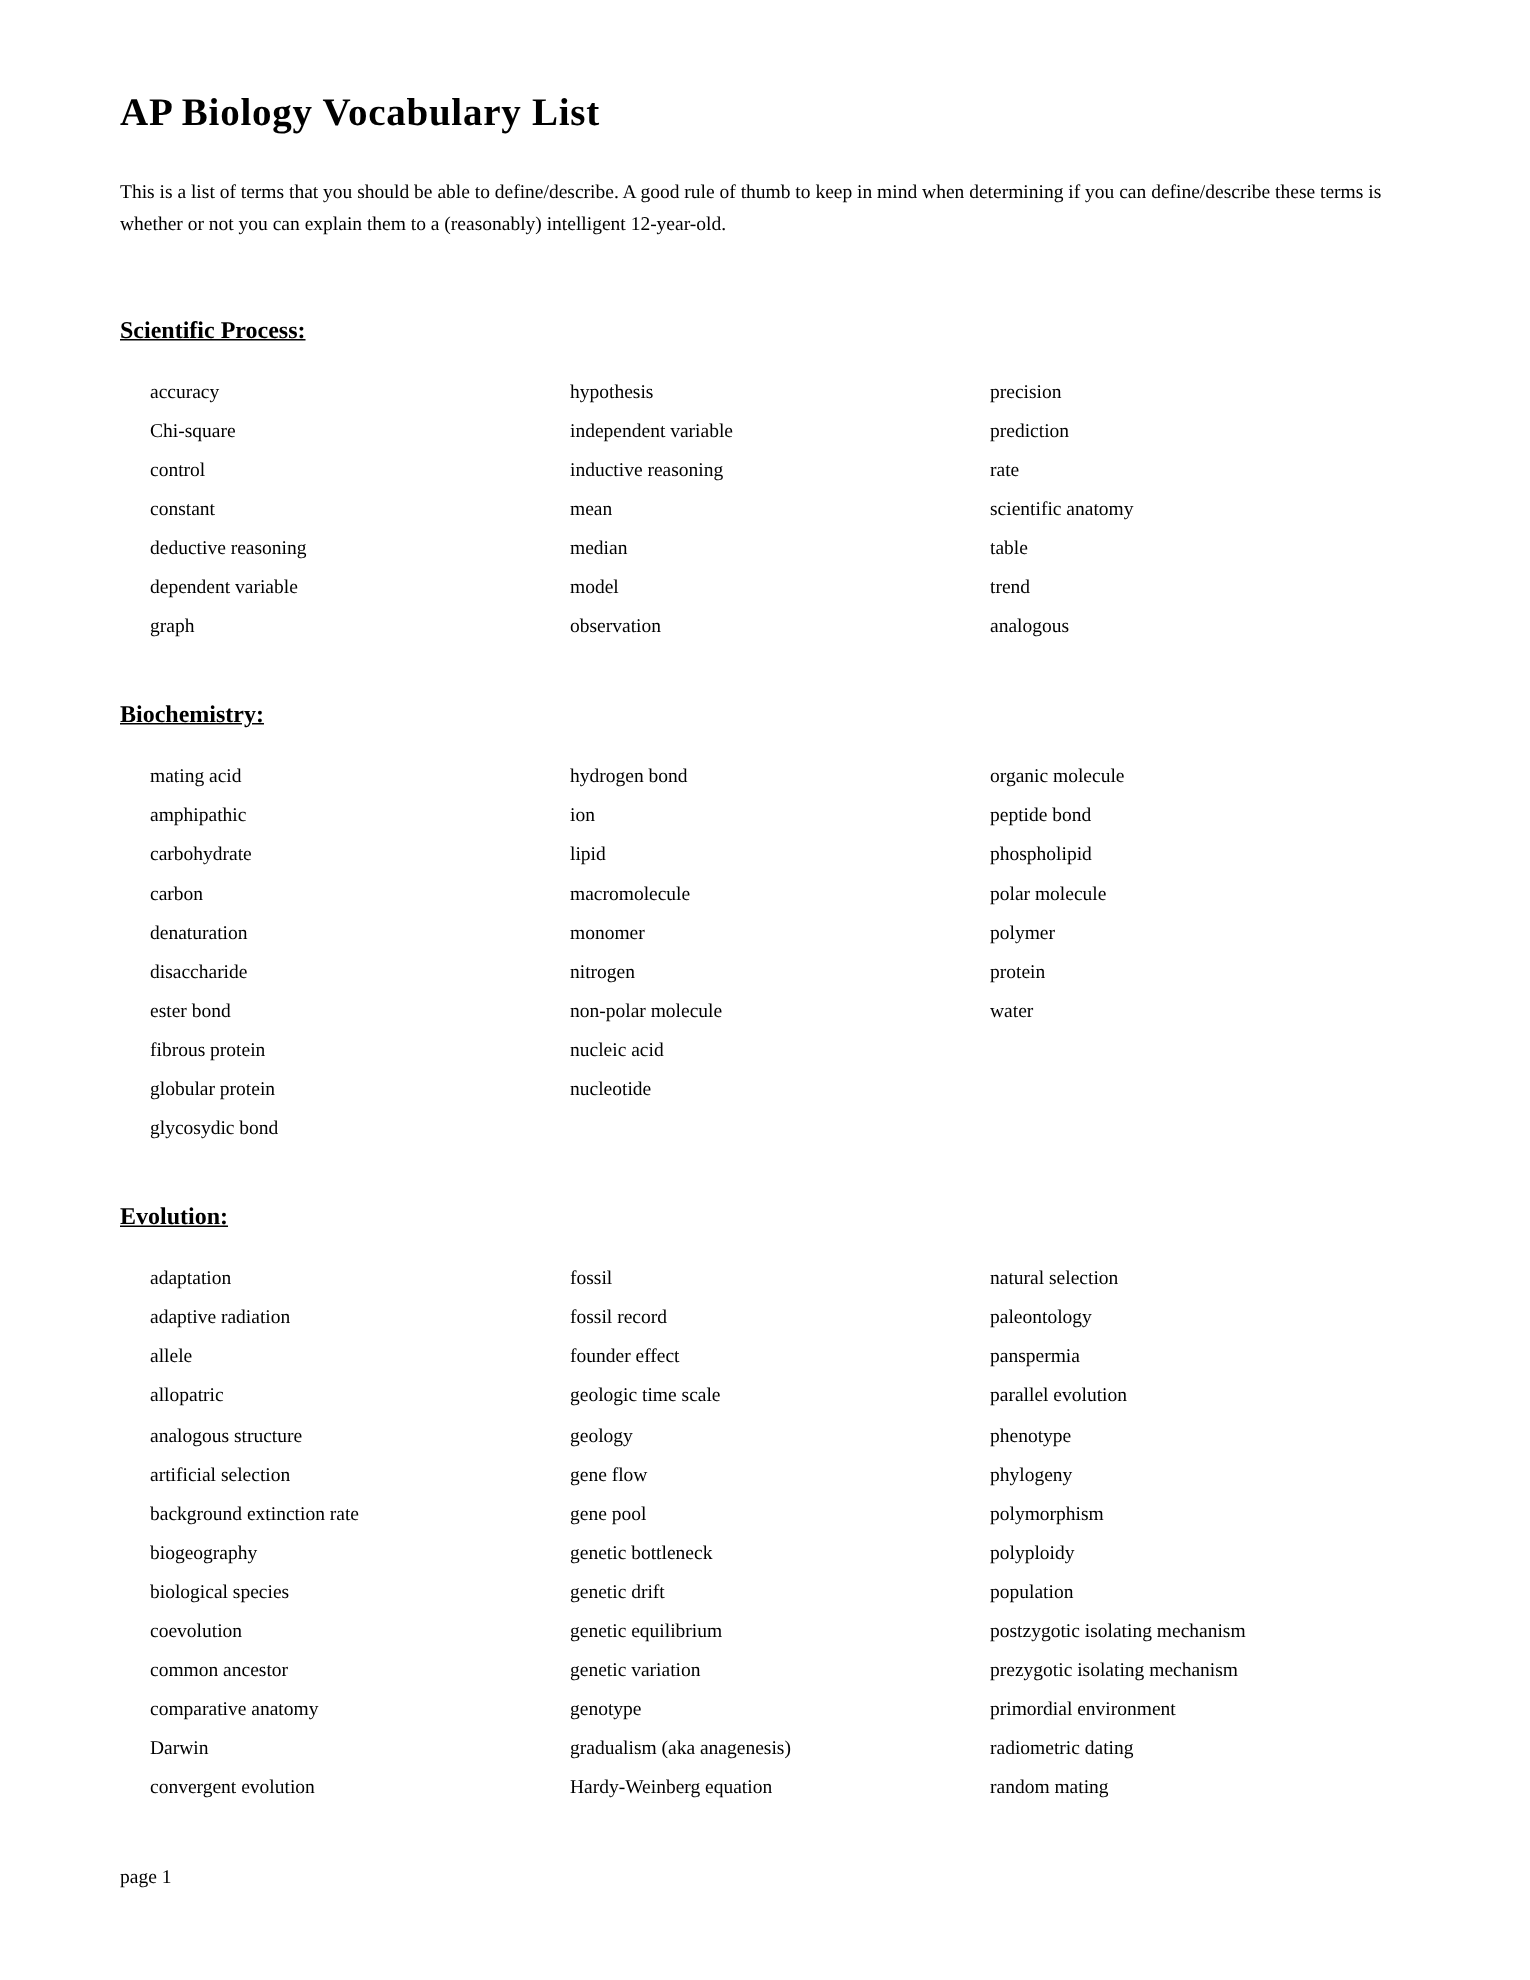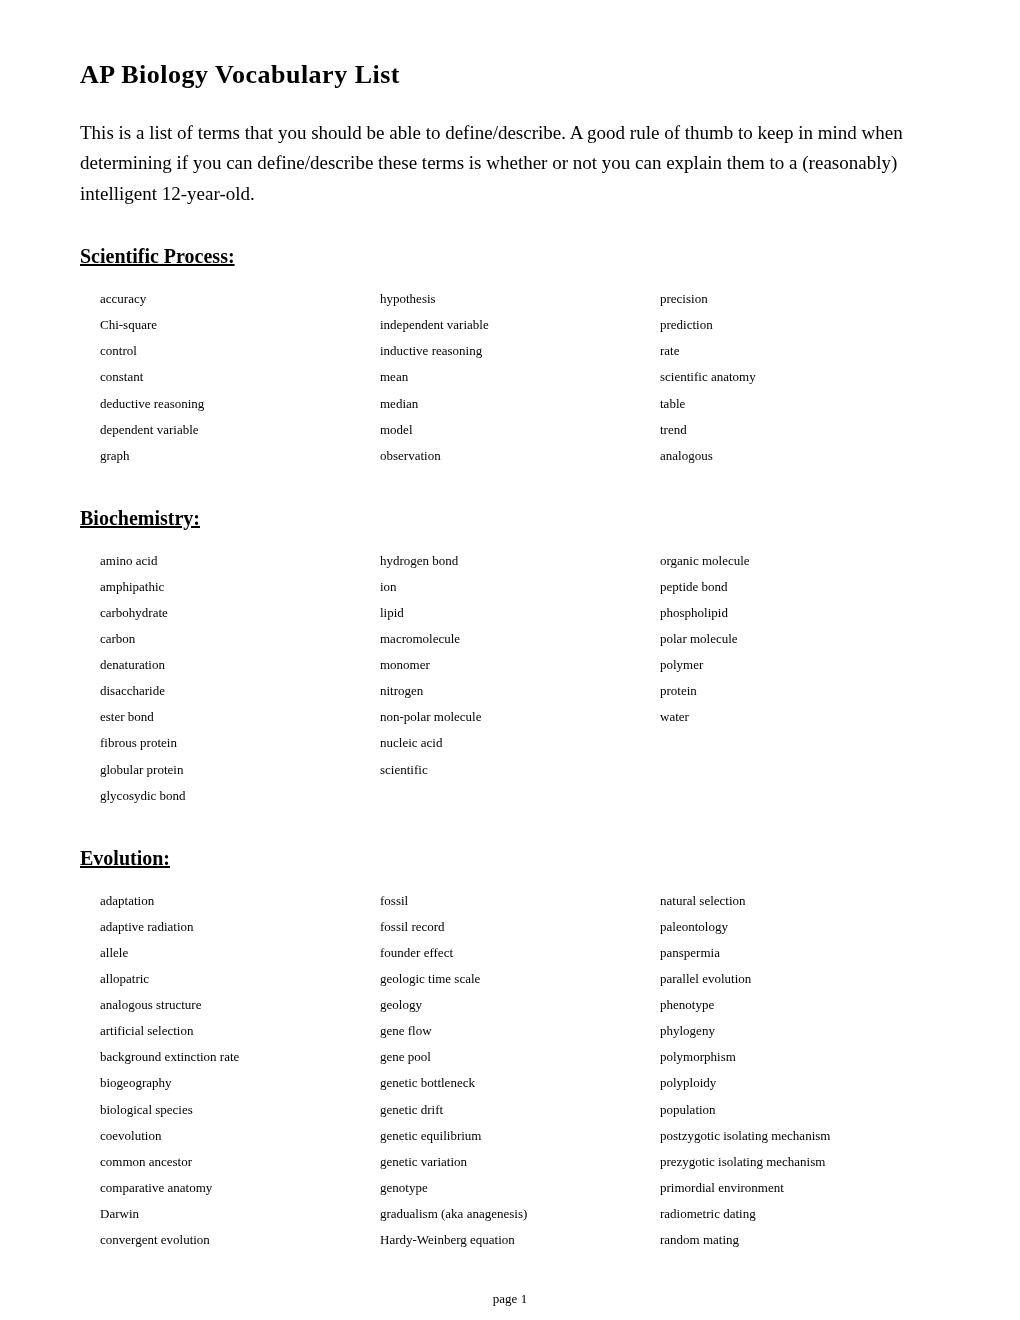--- a/index.html
+++ b/index.html
@@ -21,32 +21,32 @@
     .page-title {
       text-align: left;
       font-size: 26px;
       font-weight: bold;
       font-family: Georgia, serif;
       margin-bottom: 28px;
       letter-spacing: 0.5px;
     }
 
     .intro-text {
-      font-size: 19px;
+      font-size: 13px;
       line-height: 1.6;
-      margin-bottom: 36px;
+      margin-bottom: 52px;
       max-width: 860px;
     }
 
     .section {
       margin-bottom: 40px;
     }
 
     .section-title {
-      font-size: 20px;
+      font-size: 16px;
       font-weight: bold;
       text-decoration: underline;
       margin-bottom: 20px;
       font-family: Georgia, serif;
     }
 
     .vocab-grid {
       display: grid;
       grid-template-columns: 1fr 1fr 1fr;
       gap: 0;
@@ -59,21 +59,21 @@
       gap: 4px;
     }
 
     .vocab-item {
       font-size: 13px;
       line-height: 1.7;
       font-family: Georgia, serif;
     }
 
     .page-number {
-      text-align: center;
+      text-align: left;
       font-size: 13px;
       margin-top: 40px;
       font-family: Georgia, serif;
     }
   </style>
 </head>
 <body>
 
 <h1 class="page-title">AP Biology Vocabulary List</h1>
 <p class="intro-text">This is a list of terms that you should be able to define/describe.  A good rule of thumb to keep in mind when determining if you can define/describe these terms is whether or not you can explain them to a (reasonably) intelligent 12-year-old.</p>
@@ -108,41 +108,41 @@
           <div class="vocab-item">table</div>
           <div class="vocab-item">trend</div>
           <div class="vocab-item">analogous</div>
         </div>
       </div>
     </div>
     <div class="section">
       <div class="section-title">Biochemistry:</div>
       <div class="vocab-grid">
         <div class="vocab-column">
-          <div class="vocab-item">amino acid</div>
+          <div class="vocab-item">mating acid</div>
           <div class="vocab-item">amphipathic</div>
           <div class="vocab-item">carbohydrate</div>
           <div class="vocab-item">carbon</div>
           <div class="vocab-item">denaturation</div>
           <div class="vocab-item">disaccharide</div>
           <div class="vocab-item">ester bond</div>
           <div class="vocab-item">fibrous protein</div>
           <div class="vocab-item">globular protein</div>
           <div class="vocab-item">glycosydic bond</div>
         </div>
         <div class="vocab-column">
           <div class="vocab-item">hydrogen bond</div>
           <div class="vocab-item">ion</div>
           <div class="vocab-item">lipid</div>
           <div class="vocab-item">macromolecule</div>
           <div class="vocab-item">monomer</div>
           <div class="vocab-item">nitrogen</div>
           <div class="vocab-item">non-polar molecule</div>
           <div class="vocab-item">nucleic acid</div>
-          <div class="vocab-item">scientific</div>
+          <div class="vocab-item">nucleotide</div>
         </div>
         <div class="vocab-column">
           <div class="vocab-item">organic molecule</div>
           <div class="vocab-item">peptide bond</div>
           <div class="vocab-item">phospholipid</div>
           <div class="vocab-item">polar molecule</div>
           <div class="vocab-item">polymer</div>
           <div class="vocab-item">protein</div>
           <div class="vocab-item">water</div>
         </div>

